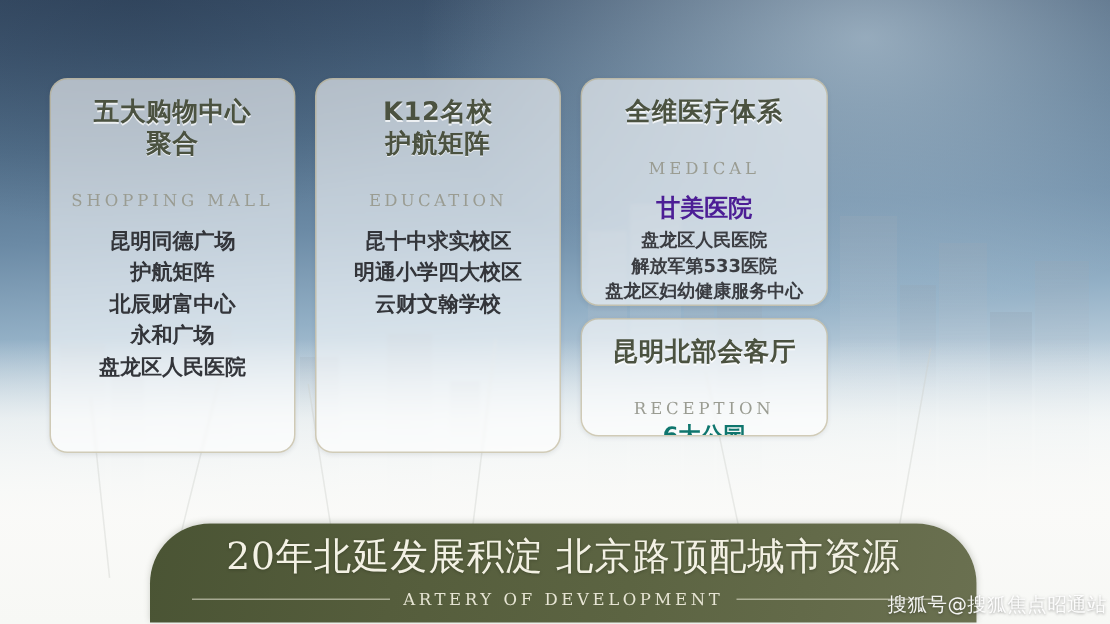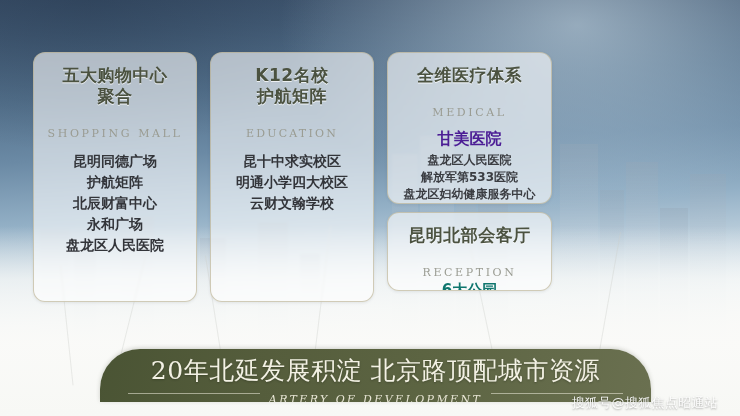--- a/index.html
+++ b/index.html
@@ -144,21 +144,21 @@
     font-size: 15px;
     font-weight: 700;
   }
 
   
   .banner {
     position: absolute;
     left: 100px;
     top: 349px;
     width: 551px;
-    height: 53px;
+    height: 66px;
     background: linear-gradient(100deg, #4a5434 0%, #555d3c 30%, #5c6442 58%, #6a7050 100%);
     border-top-left-radius: 40px;
     border-top-right-radius: 40px;
     box-shadow: 0 -1px 4px rgba(60,65,45,.22);
     overflow: hidden;
   }
   .banner-cn {
     position: absolute;
     left: 0; right: 0;
     top: 5px;
@@ -168,41 +168,40 @@
     font-size: 25px;
     line-height: 33px;
     letter-spacing: .5px;
     text-shadow: 0 1px 2px rgba(30,34,20,.35);
   }
   .banner-en-wrap {
     position: absolute;
     left: 28px; right: 28px;
     top: 44px;
     display: flex;
-    align-items: flex-start;
+    align-items: center;
     gap: 9px;
-    font-style: italic;
   }
   .rule {
     flex: 1 1 auto;
     height: 1px;
     background: rgba(238,236,220,.55);
   }
   .banner-en {
     font-family: "DejaVu Serif", "Liberation Serif", serif;
     color: #e7e5d4;
     font-size: 11px;
     letter-spacing: 2.4px;
     white-space: nowrap;
   }
 
   
   .watermark {
     position: absolute;
-    right: 22px;
+    right: 2px;
     bottom: 4px;
     color: rgba(255,255,255,.93);
     font-size: 13px;
     font-weight: 400;
     letter-spacing: .3px;
     text-shadow: 0 1px 2px rgba(0,0,0,.35);
     white-space: nowrap;
   }
 </style>
 </head>

